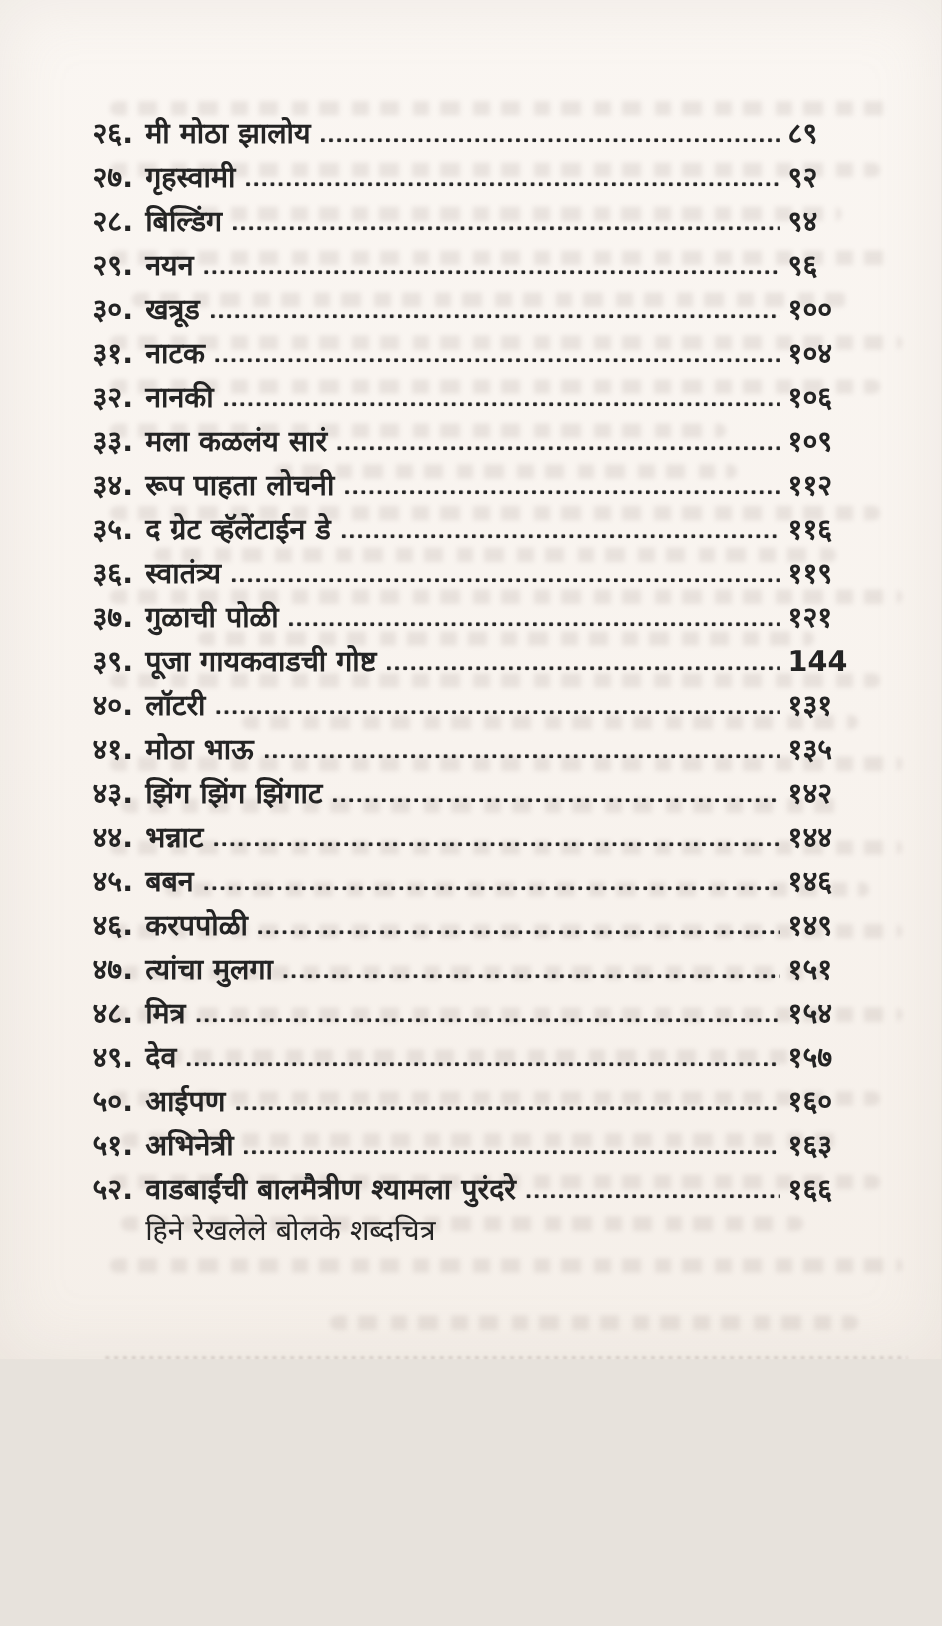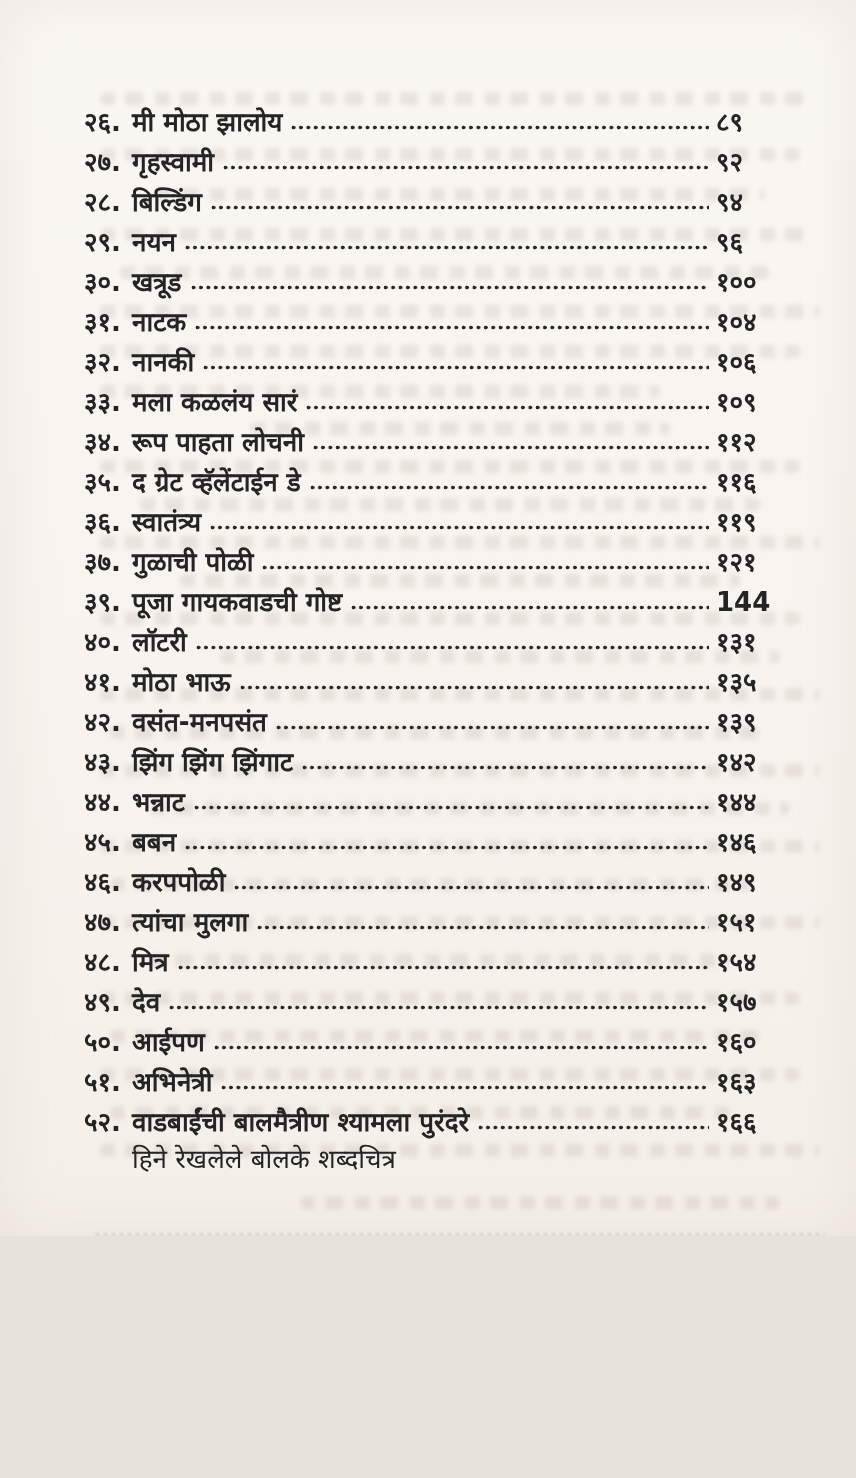--- a/index.html
+++ b/index.html
@@ -261,26 +261,20 @@
     <span class="pg">१३१</span>
   </li>
 
   <li class="toc-row">
     <span class="no">४१.</span>
     <span class="title">मोठा भाऊ</span>
     <span class="leader"></span>
     <span class="pg">१३५</span>
   </li>
 
-  <li class="toc-row">
-    <span class="no">४२.</span>
-    <span class="title">वसंत-मनपसंत</span>
-    <span class="leader"></span>
-    <span class="pg">१३९</span>
-  </li>
 
   <li class="toc-row">
     <span class="no">४३.</span>
     <span class="title">झिंग झिंग झिंगाट</span>
     <span class="leader"></span>
     <span class="pg">१४२</span>
   </li>
 
   <li class="toc-row">
     <span class="no">४४.</span>

